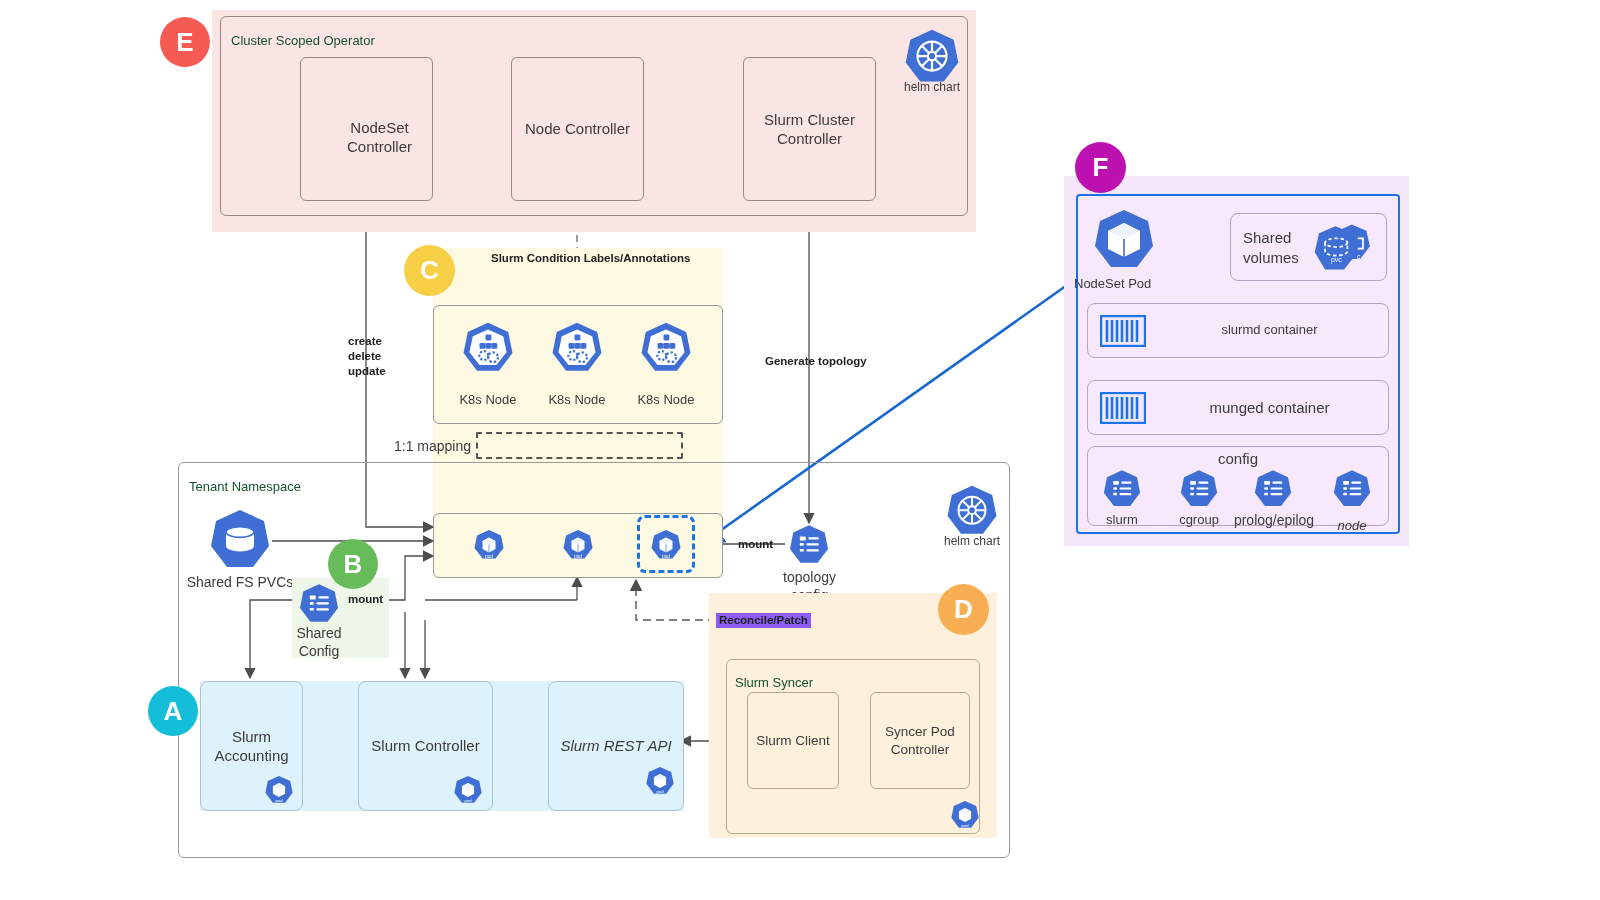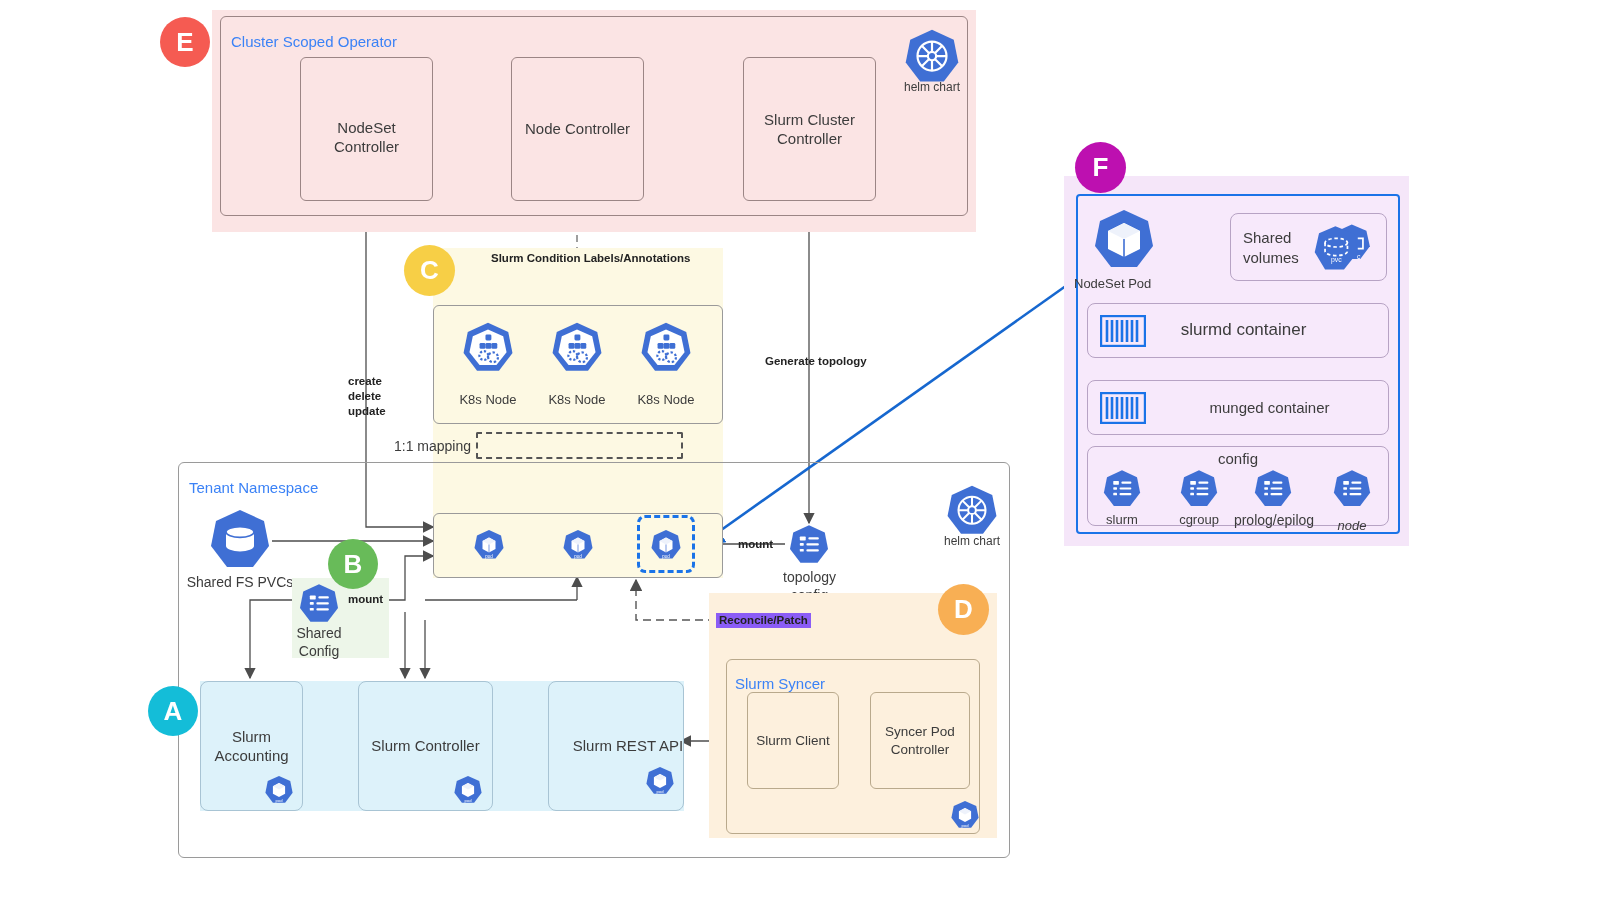--- a/index.html
+++ b/index.html
@@ -20,21 +20,21 @@
   .rbox{position:absolute;box-sizing:border-box;border:1px solid #8a8a8a;border-radius:6px;}
   .rbox-pink{border-color:#9b8585;background:transparent;}
   .rbox-plain{border:1px solid #9a9a9a;background:transparent;}
   .rbox-blue{border:1px solid #a8c4d4;background:#ddf2fa;border-radius:8px;}
   .rbox-orange{border:1px solid #b9a98c;background:transparent;border-radius:6px;}
   .rbox-purple{border:1px solid #b7a3c4;background:transparent;border-radius:8px;}
   .rbox-f-outer{border:2px solid #1a73e8;background:#f7e9fb;border-radius:4px;}
   .rbox-dashed{border:3px dashed #1a73e8;border-radius:8px;background:transparent;}
   .rbox-dashed-thin{border:2px dashed #555;border-radius:2px;background:transparent;}
 
-  .boxlabel{position:absolute;font-size:15px;color:#3b82f6;line-height:1.25;}
+  .boxlabel{position:absolute;font-size:13px;color:#14532d;line-height:1.25;}
   .centered-label{position:absolute;display:flex;align-items:center;justify-content:center;
      text-align:center;font-size:15px;color:#3c3c3c;line-height:1.3;}
 
   .badge{position:absolute;border-radius:50%;display:flex;align-items:center;
      justify-content:center;color:#fff;font-size:26px;font-weight:bold;}
 
   .cap{position:absolute;text-align:center;font-size:13px;color:#3c3c3c;line-height:1.25;}
   .edge-label{position:absolute;font-size:11.5px;font-weight:bold;color:#222;line-height:1.3;}
   .plain-label{position:absolute;font-size:14px;color:#3c3c3c;line-height:1.3;}
 
@@ -98,21 +98,21 @@
     <path d="M842,741 L868,741" fill="none" stroke="#4d4d4d" stroke-width="1.3" marker-end="url(#ar)" marker-start="url(#arStart)"></path>
 
     <path d="M1070,283 L700,545" fill="none" stroke="#1667cf" stroke-width="2.6" marker-end="url(#arBlue)"></path>
   </svg>
 
   <div class="region region-e" style="left:212px;top:10px;width:764px;height:222px;"></div>
   <div class="rbox rbox-pink" style="left:220px;top:16px;width:748px;height:200px;"></div>
   <div class="boxlabel" style="left:231px;top:33px;">Cluster Scoped Operator</div>
 
   <div class="rbox rbox-pink" style="left:300px;top:57px;width:133px;height:144px;"></div>
-  <div class="centered-label" style="left:300px;top:57px;width:133px;height:160px;white-space:pre-line;border-radius:12px;">NodeSet
+  <div class="centered-label" style="left:313px;top:57px;width:133px;height:160px;white-space:pre-line;border-radius:12px;">NodeSet
 Controller</div>
 
   <div class="rbox rbox-pink" style="left:511px;top:57px;width:133px;height:144px;"></div>
   <div class="centered-label" style="left:511px;top:57px;width:133px;height:144px;white-space:pre-line;">Node Controller</div>
 
   <div class="rbox rbox-pink" style="left:743px;top:57px;width:133px;height:144px;"></div>
   <div class="centered-label" style="left:743px;top:57px;width:133px;height:144px;white-space:pre-line;">Slurm Cluster
 Controller</div>
 
   <div class="icon" style="left:903px;top:28px;width:58px;height:58px;">
@@ -208,21 +208,21 @@
       <path d="M32 2 L56 13 L61 38 L45 59 L19 59 L3 38 L8 13 Z" fill="#3f6fd4"></path>
       <path d="M32 17 L45 24 L45 40 L32 47 L19 40 L19 24 Z" fill="#ffffff"></path>
       <path d="M32 17 L45 24 L32 31 L19 24 Z" fill="#eef2fb"></path>
       <path d="M32 31 L32 47" stroke="#3f6fd4" stroke-width="1.4"></path>
       <text x="32" y="57" font-size="9" fill="#ffffff" text-anchor="middle" font-family="sans-serif">pod</text>
     </svg>
   </div>
 
   <div class="badge" style="left:404px;top:245px;width:51px;height:51px;background:#f7cf46;">C</div>
 
-  <div class="edge-label" style="left:348px;top:334px;white-space:pre-line;margin-top:40px;">create
+  <div class="edge-label" style="left:348px;top:334px;white-space:pre-line;">create
 delete
 update</div>
   <div class="edge-label" style="left:765px;top:354px;">Generate topology</div>
 
   <div class="rbox rbox-plain" style="left:178px;top:462px;width:832px;height:396px;"></div>
   <div class="boxlabel" style="left:189px;top:479px;">Tenant Namespace</div>
 
   <div class="icon" style="left:945px;top:484px;width:54px;height:54px;">
     <svg viewBox="0 0 64 64" width="54" height="54">
       <path d="M32 2 L56 13 L61 38 L45 59 L19 59 L3 38 L8 13 Z" fill="#3f6fd4"></path>
@@ -298,21 +298,21 @@
   <div class="icon" style="left:453px;top:775px;width:30px;height:30px;">
     <svg viewBox="0 0 64 64" width="30" height="30">
       <path d="M32 2 L56 13 L61 38 L45 59 L19 59 L3 38 L8 13 Z" fill="#3f6fd4"></path>
       <path d="M32 17 L45 24 L45 40 L32 47 L19 40 L19 24 Z" fill="#ffffff"></path>
       <path d="M32 17 L45 24 L32 31 L19 24 Z" fill="#eef2fb"></path>
       <text x="32" y="57" font-size="9" fill="#ffffff" text-anchor="middle" font-family="sans-serif">pod</text>
     </svg>
   </div>
 
   <div class="rbox rbox-blue" style="left:548px;top:681px;width:136px;height:130px;"></div>
-  <div class="centered-label" style="left:548px;top:681px;width:160px;height:130px;white-space:pre-line;">Slurm REST API</div>
+  <div class="centered-label" style="left:548px;top:681px;width:136px;height:130px;white-space:pre-line;font-style:italic;">Slurm REST API</div>
   <div class="icon" style="left:645px;top:766px;width:30px;height:30px;">
     <svg viewBox="0 0 64 64" width="30" height="30">
       <path d="M32 2 L56 13 L61 38 L45 59 L19 59 L3 38 L8 13 Z" fill="#3f6fd4"></path>
       <path d="M32 17 L45 24 L45 40 L32 47 L19 40 L19 24 Z" fill="#ffffff"></path>
       <path d="M32 17 L45 24 L32 31 L19 24 Z" fill="#eef2fb"></path>
       <text x="32" y="57" font-size="9" fill="#ffffff" text-anchor="middle" font-family="sans-serif">pod</text>
     </svg>
   </div>
 
   <div class="badge" style="left:148px;top:686px;width:50px;height:50px;background:#14bdd8;">A</div>
@@ -372,21 +372,21 @@
   <div class="rbox rbox-purple" style="left:1087px;top:303px;width:302px;height:55px;"></div>
   <div class="icon" style="left:1100px;top:315px;width:46px;height:32px;">
     <svg viewBox="0 0 46 32" width="46" height="32">
       <rect x="1" y="1" width="44" height="30" fill="none" stroke="#1a73e8" stroke-width="2.4"></rect>
       <g stroke="#1a73e8" stroke-width="2.6">
         <path d="M7 5 L7 27 M12 5 L12 27 M17 5 L17 27 M22 5 L22 27
                  M27 5 L27 27 M32 5 L32 27 M37 5 L37 27"></path>
       </g>
     </svg>
   </div>
-  <div class="centered-label" style="left:1124px;top:303px;width:239px;height:55px;font-size:17px;">slurmd container</div>
+  <div class="centered-label" style="left:1150px;top:303px;width:239px;height:55px;font-size:13px;">slurmd container</div>
 
   <div class="rbox rbox-purple" style="left:1087px;top:380px;width:302px;height:55px;"></div>
   <div class="icon" style="left:1100px;top:392px;width:46px;height:32px;">
     <svg viewBox="0 0 46 32" width="46" height="32">
       <rect x="1" y="1" width="44" height="30" fill="none" stroke="#1a73e8" stroke-width="2.4"></rect>
       <g stroke="#1a73e8" stroke-width="2.6">
         <path d="M7 5 L7 27 M12 5 L12 27 M17 5 L17 27 M22 5 L22 27
                  M27 5 L27 27 M32 5 L32 27 M37 5 L37 27"></path>
       </g>
     </svg>

